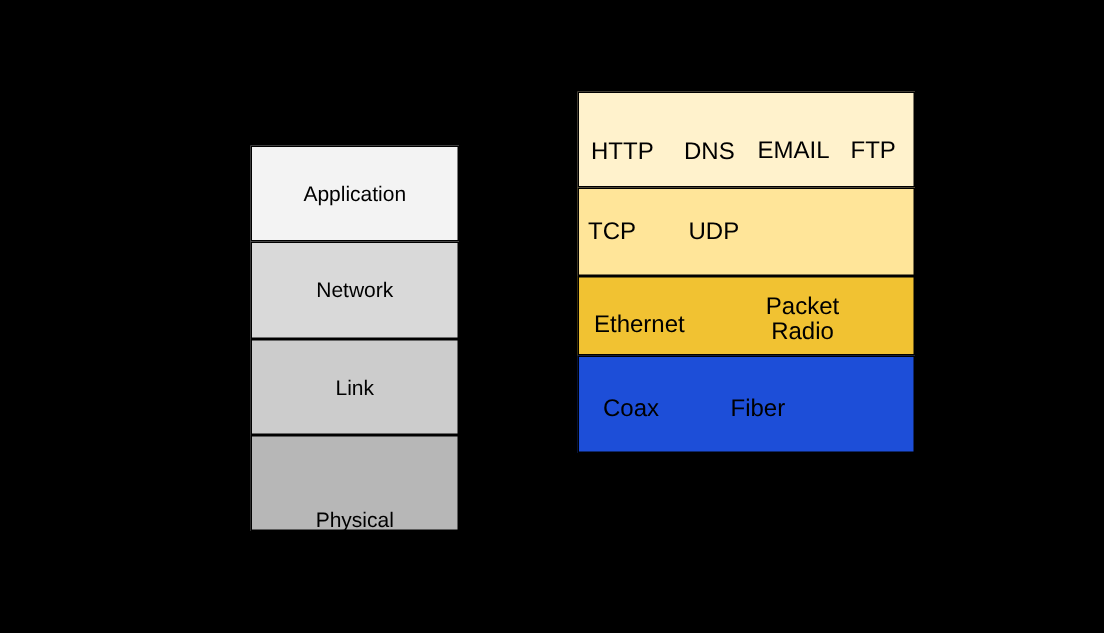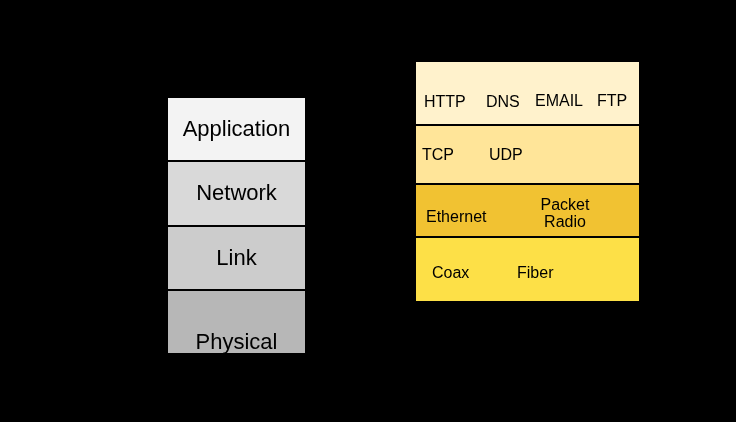--- a/index.html
+++ b/index.html
@@ -23,50 +23,50 @@
     display: flex;
     flex-direction: column;
   }
   .layer-box {
     flex: 1 1 0;
     box-sizing: border-box;
     border: 1px solid #000;
     display: flex;
     align-items: center;
     justify-content: center;
-    font-size: 22px;
+    font-size: 14px;
     line-height: 1;
   }
   .lbox0 { background: #f3f3f3; }
   .lbox1 { background: #efefef; }
   .lbox2 { background: #d9d9d9; }
   .lbox3 { background: #cccccc; }
   .lbox4 { background: #b7b7b7; align-items: flex-end; }
 
   
   .right-stack {
     position: absolute;
-    left: 415px;
+    left: 385px;
     top: 61px;
     width: 225px;
     display: flex;
     flex-direction: column;
   }
   .proto-box {
     position: relative;
     box-sizing: border-box;
     border: 1px solid #000;
     font-size: 16px;
     line-height: 18px;
   }
   .rbox0 { background: #fff2cc; height: 64px; }
   .rbox1 { background: #ffe599; height: 59px; text-decoration: underline; }
   .rbox2 { background: #ffd966; height: 68px; }
   .rbox3 { background: #f1c232; height: 53px; text-align: center; }
-  .rbox4 { background: #fde047; height: 65px; }
+  .rbox4 { background: #1d4ed8; height: 65px; }
 
   .proto { position: absolute; white-space: nowrap; }
   
   .p-http  { left: 8px;   top: 31px; }
   .p-dns   { left: 70px;  top: 31px; }
   .p-email { left: 119px; top: 30px; }
   .p-ftp   { left: 181px; top: 30px; }
   
   .p-tcp   { left: 6px;   top: 20px; }
   .p-udp   { left: 73px;  top: 20px; }

